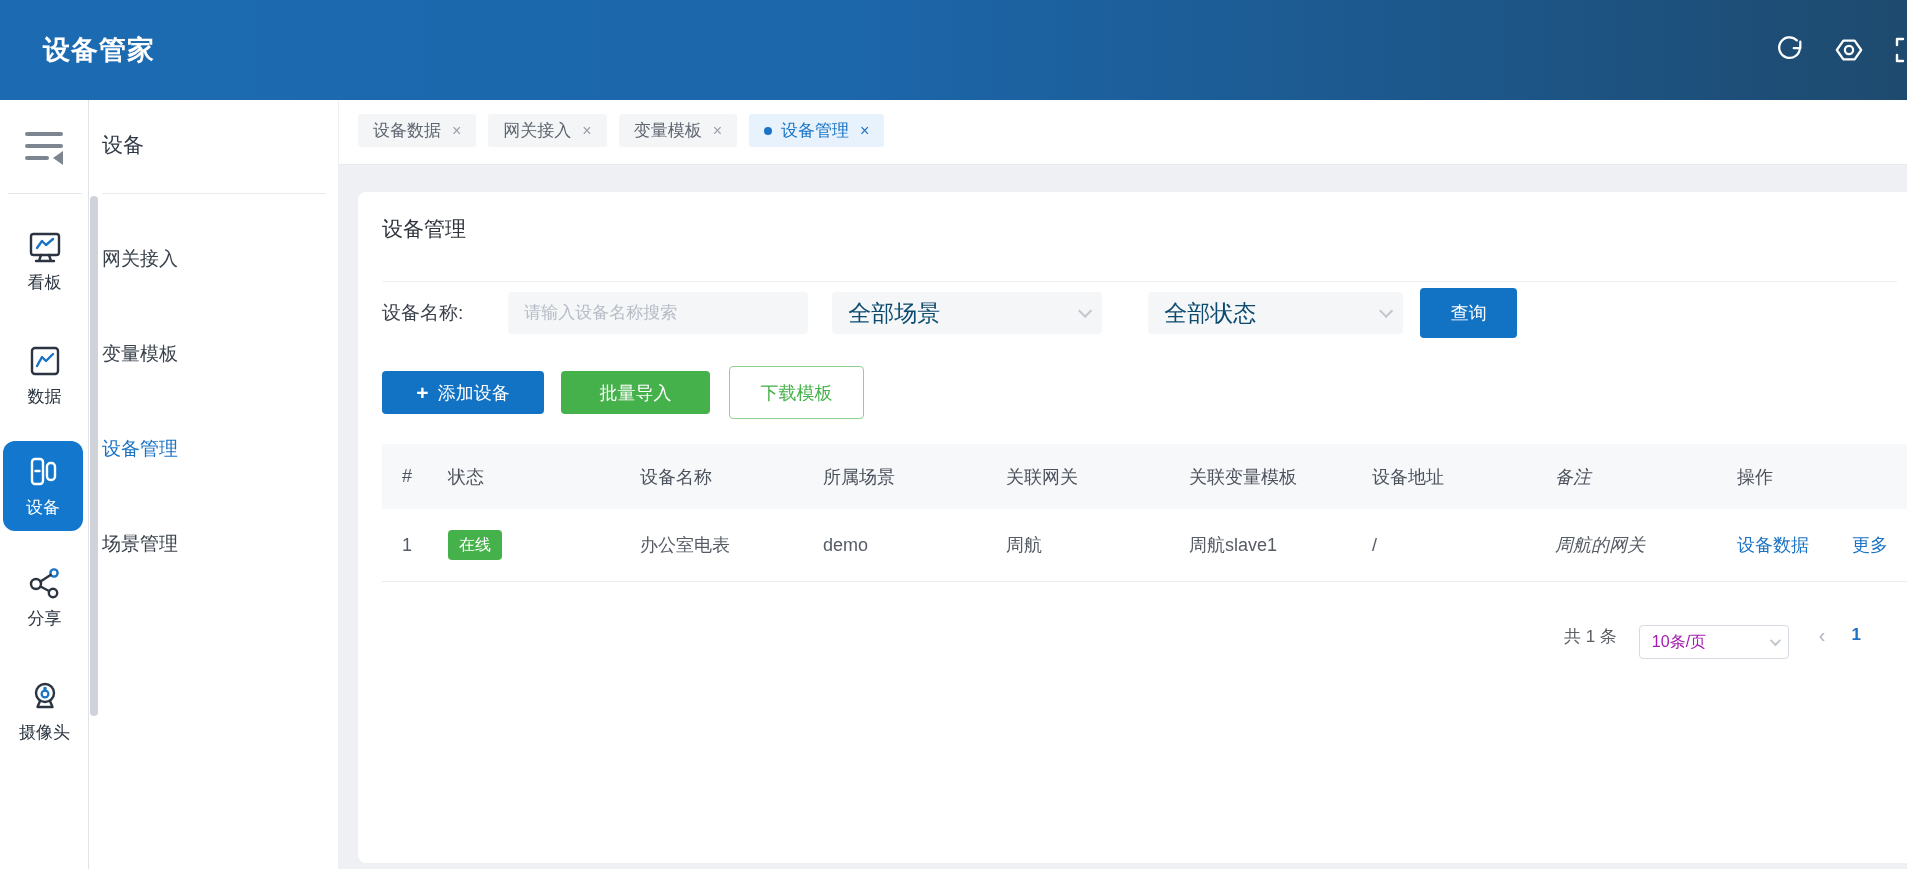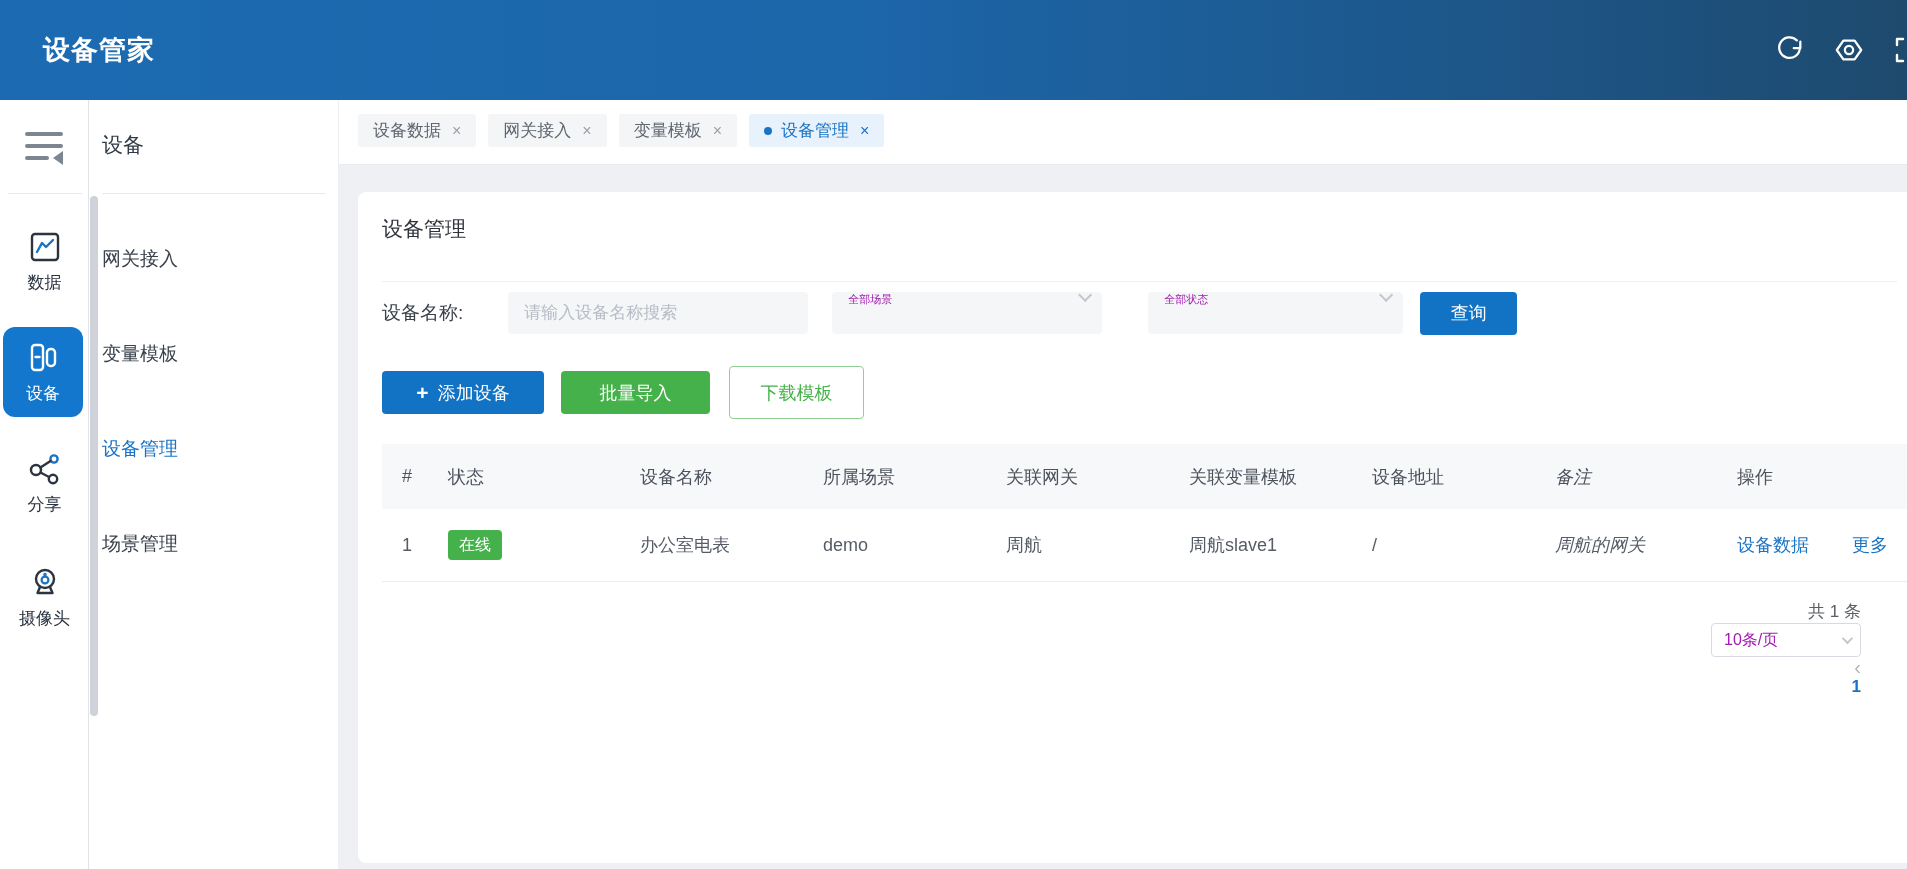--- a/index.html
+++ b/index.html
@@ -55,29 +55,29 @@
   .card-head { padding:23px 0 38px; border-bottom:1px solid #edeff2; }
   .page-title { font-size:21px; color:#2f343c; }
 
   
   .filter-row { margin-top:10px; height:42px; display:flex; align-items:center; }
   .filter-label { font-size:19px; color:#3a414b; margin-right:45px; }
   .filter-input { width:300px; height:42px; background:#f4f6f8; border:none; border-radius:4px;
     padding:0 16px; font-size:17px; color:#3a414b; outline:none;
     font-family:"Liberation Sans","DejaVu Sans",sans-serif; }
   .filter-input::placeholder { color:#b7bdc6; }
-  .fake-select { height:42px; background:#f4f6f8; border-radius:4px; display:flex; 
-    justify-content:space-between; padding:0 14px 0 16px; font-size:11px; color:#a21caf; cursor:pointer; }
+  .fake-select { height:42px; background:#f4f6f8; border-radius:4px; display:flex; align-items:center;
+    justify-content:space-between; padding:0 14px 0 16px; font-size:23px; color:#0c4a6e; cursor:pointer; }
   .sel-scene { width:270px; margin-left:24px; }
   .sel-status { width:255px; margin-left:46px; }
   .chev { width:10px; height:10px; border-right:2px solid #c3c8cf; border-bottom:2px solid #c3c8cf;
     transform:rotate(45deg) translateY(-3px); flex:none; }
   .btn { border:none; border-radius:4px; cursor:pointer; font-size:18px;
     font-family:"Liberation Sans","DejaVu Sans",sans-serif; }
-  .btn-search { width:97px; height:43px; background:#1272c3; color:#fff; margin-left:17px; }
+  .btn-search { width:97px; height:50px; background:#1272c3; color:#fff; margin-left:17px; }
 
   
   .btn-row { margin-top:32px; display:flex; align-items:center; }
   .btn-add { width:162px; height:43px; background:#1272c3; color:#fff; display:flex;
     align-items:center; justify-content:center; gap:9px; }
   .btn-add .plus { font-size:21px; font-weight:bold; line-height:1; }
   .btn-import { width:149px; height:43px; background:#45b14a; color:#fff; margin-left:17px; }
   .btn-template { width:135px; height:53px; background:#fff; color:#45b14a;
     border:1px solid #8fd092; margin-left:19px; border-radius:4px; }
 
@@ -91,22 +91,22 @@
   .c-status { width:192px; flex:none; }
   .c-name,.c-scene,.c-gw,.c-tpl,.c-addr { width:183px; flex:none; }
   .c-remark { width:182px; flex:none;font-style:italic; }
   .c-ops { flex:1; min-width:220px; white-space:nowrap; }
   .status-badge { display:inline-block; background:#45b14a; color:#fff; font-size:16px;
     padding:7px 11px; border-radius:4px; line-height:1; }
   .op-link { color:#1a73c4; cursor:pointer; text-decoration:none; }
   .op-link + .op-link { margin-left:38px; }
 
   
-  .pager { margin-top:18px; display:flex; align-items:flex-end; justify-content:flex-end;
-    padding-right:36px;flex-direction:column; }
+  .pager { margin-top:43px; display:flex; align-items:flex-start; justify-content:flex-end;
+    padding-right:36px; }
   .pager-total { font-size:17px; color:#5a6066; }
   .pager-size { width:150px; height:34px; border:1px solid #d7dbe1; border-radius:4px; background:#fff;
     margin-left:22px; display:flex; align-items:center; justify-content:space-between;
     padding:0 10px 0 12px; font-size:16px; color:#a21caf; cursor:pointer; }
   .pager-size .chev { transform:rotate(45deg) translateY(-2px); width:8px; height:8px; }
   .pager-prev { margin-left:30px; color:#aeb4bc; font-size:20px; cursor:pointer; line-height:1; }
   .pager-page { margin-left:26px; color:#1a73c4; font-size:17px; font-weight:bold; cursor:pointer; }
 
   svg .dark { stroke:#2b3440; } .rail-item.active svg .dark { stroke:#fff; }
   svg .blue { stroke:#1a73c4; }
@@ -146,20 +146,28 @@
     <div class="rail-burger">
       <svg width="46" height="44" viewBox="0 0 46 44" fill="none">
         <path d="M6 10 H40" stroke="#7d8690" stroke-width="4" stroke-linecap="round"></path>
         <path d="M6 22 H40" stroke="#7d8690" stroke-width="4" stroke-linecap="round"></path>
         <path d="M6 34 H26" stroke="#7d8690" stroke-width="4" stroke-linecap="round"></path>
         <polygon points="42,27 42,41 32,34" fill="#7d8690"></polygon>
       </svg>
     </div>
     <div class="rail-divider"></div>
 
+    <div class="rail-item">
+      <svg width="38" height="38" viewBox="0 0 38 38" fill="none">
+        <rect x="5" y="6" width="28" height="21" rx="2.5" class="dark" stroke-width="2.4"></rect>
+        <polyline points="11,20 16,13 20,17 27,11" class="blue" stroke-width="2.4" stroke-linecap="round" stroke-linejoin="round"></polyline>
+        <path d="M15 27 L13 33 M23 27 L25 33 M10 33 H28" class="dark" stroke-width="2.4" stroke-linecap="round"></path>
+      </svg>
+      <span class="rail-label">看板</span>
+    </div>
 
     <div class="rail-item">
       <svg width="38" height="38" viewBox="0 0 38 38" fill="none">
         <rect x="6" y="6" width="26" height="26" rx="3" class="dark" stroke-width="2.4"></rect>
         <polyline points="11,24 16,15 20,19 27,12" class="blue" stroke-width="2.4" stroke-linecap="round" stroke-linejoin="round"></polyline>
       </svg>
       <span class="rail-label">数据</span>
     </div>
 
     <div class="rail-item active">

